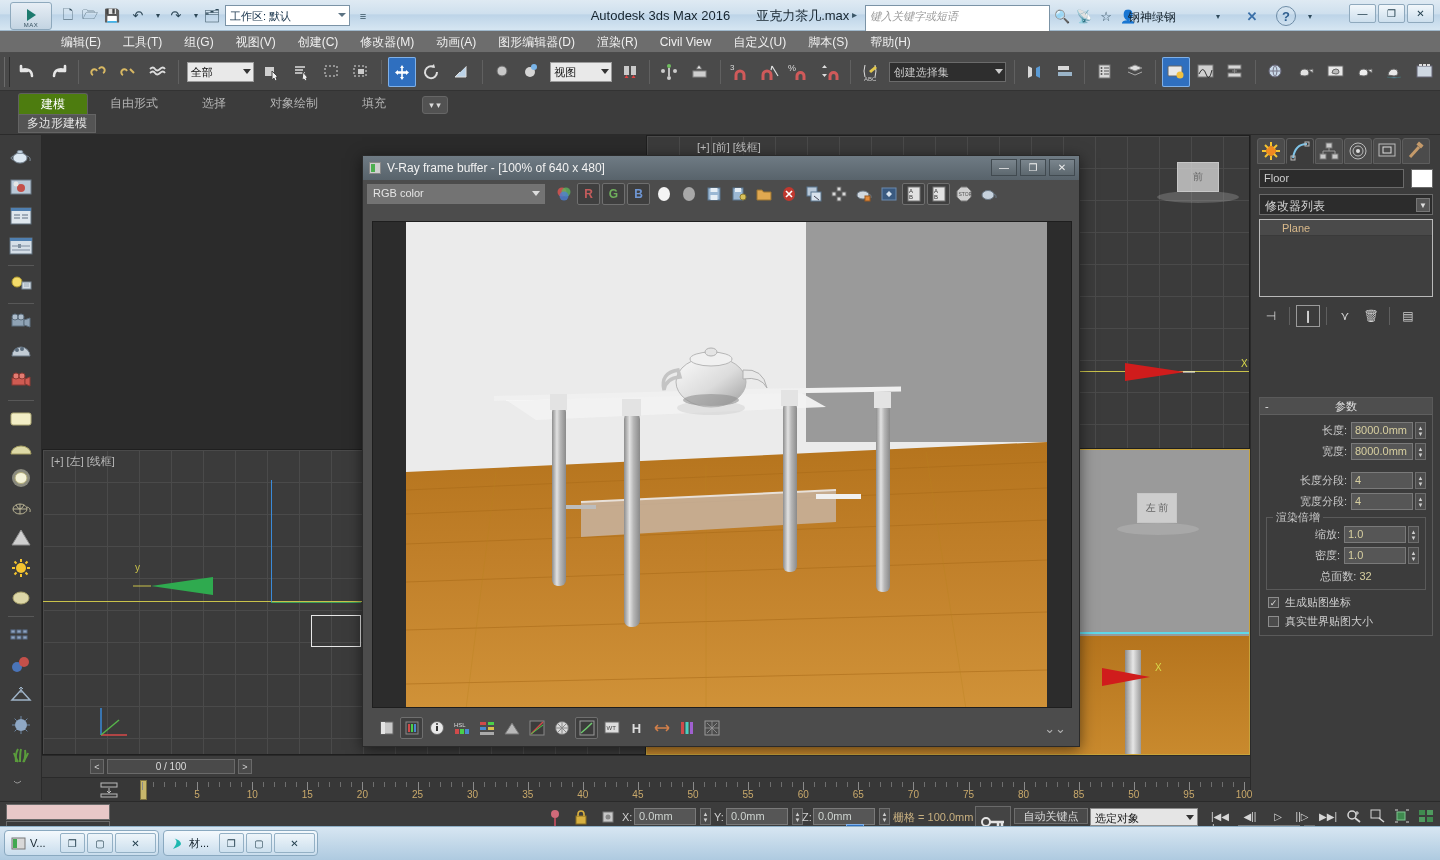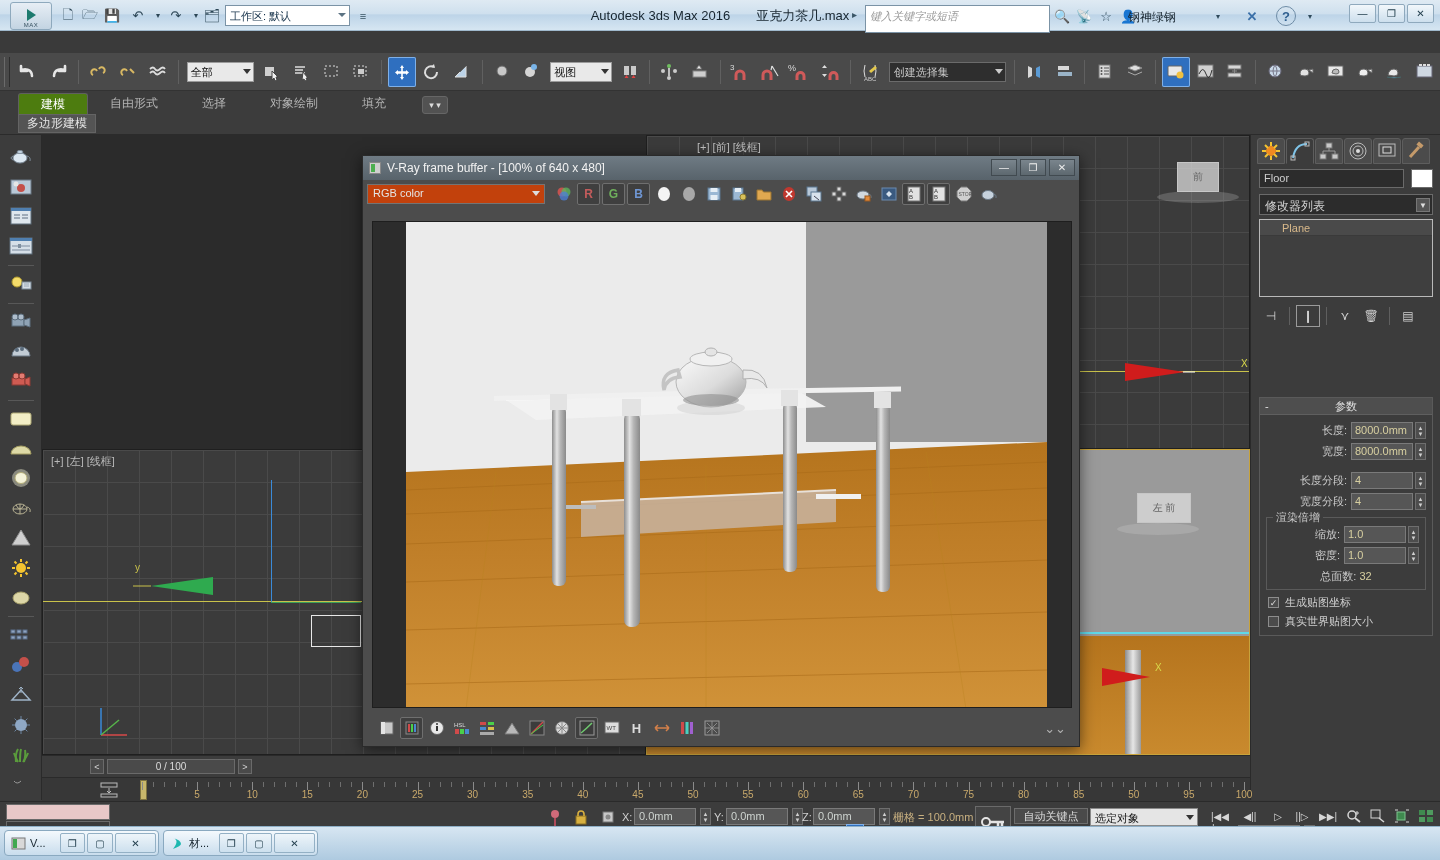--- a/index.html
+++ b/index.html
@@ -205,21 +205,21 @@
     background:linear-gradient(to bottom,#6f7b84,#58636b);
     display:flex; align-items:center; padding-left:6px; color:#f2f2f2; font-size:12px;}
   .vfb-ico { width:12px;height:12px; background:#cfcfcf; border:1px solid #888;
      margin-right:6px; position:relative;}
   .vfb-ico:after{content:'';position:absolute;left:1px;top:1px;width:4px;height:8px;background:#4caf50;}
   .vfb-wbtns { position:absolute; right:4px; top:3px; display:flex; gap:3px;}
   .vfb-wb { width:26px;height:17px; background:linear-gradient(to bottom,#7a858d,#5d686f);
      border:1px solid #414a50; color:#eee; font-size:10px;
      display:flex;align-items:center;justify-content:center; cursor:pointer;}
   .vfb-toolbar{ height:28px; background:#4c4c4c; display:flex; align-items:center; padding:0 4px;}
-  .vfb-combo{ width:178px;height:20px;background:#c2410c;border:1px solid #747474;color:#e4e4e4;
+  .vfb-combo{ width:178px;height:20px;background:#737373;border:1px solid #747474;color:#e4e4e4;
      font-size:11px;padding:2px 0 0 5px;position:relative;margin-right:6px;}
   .vfb-combo .arr{position:absolute;right:4px;top:6px;width:0;height:0;
     border-left:4px solid transparent;border-right:4px solid transparent;border-top:5px solid #ddd;}
   .vtb { width:23px;height:22px; margin:0 1px; display:flex;align-items:center;justify-content:center;
      cursor:pointer; border-radius:2px; font-size:12px;}
   .vtb.boxed{ border:1px solid #6f6f6f; background:#3f3f3f;}
   .vfb-canvas{ position:absolute; left:9px; top:65px; width:700px; height:487px;
      background:#2c2c2c; border:1px solid #1e1e1e; overflow:hidden;}
   .render{ position:absolute; left:33px; top:0px; width:641px; height:487px; overflow:hidden;}
   .vfb-bottom{ position:absolute; left:9px; bottom:6px; width:700px; height:24px;
@@ -326,20 +326,36 @@
     <div class="tbicon" style="left:1242px;color:#3a6fa8;font-weight:bold">✕</div>
     <div class="tbicon" style="left:1276px;color:#2f5f8f;font-weight:bold;border:1px solid #6e8ca6;border-radius:50%">?</div>
     <div class="tbicon" style="left:1300px;font-size:8px">▾</div>
     <div class="winbtns">
       <div class="winbtn">—</div>
       <div class="winbtn">❐</div>
       <div class="winbtn">✕</div>
     </div>
   </div>
 
+  <div class="menubar">
+    <div class="spacer"></div>
+    <div class="mi">编辑(E)</div>
+    <div class="mi">工具(T)</div>
+    <div class="mi">组(G)</div>
+    <div class="mi">视图(V)</div>
+    <div class="mi">创建(C)</div>
+    <div class="mi">修改器(M)</div>
+    <div class="mi">动画(A)</div>
+    <div class="mi">图形编辑器(D)</div>
+    <div class="mi">渲染(R)</div>
+    <div class="mi">Civil View</div>
+    <div class="mi">自定义(U)</div>
+    <div class="mi">脚本(S)</div>
+    <div class="mi">帮助(H)</div>
+  </div>
 
   <div class="maintoolbar">
     <div class="grip"></div>
     <div class="tb">
       <svg width="20" height="18" viewBox="0 0 20 18">
           <path d="M14 13 C14 6 6 5 3 8 M3 8 l0 -5 M3 8 l6 0" stroke="#e6e6e6" stroke-width="2.6" fill="none" stroke-linecap="round"></path>
         </svg>
     </div>
     <div class="tb">
       <svg width="20" height="18" viewBox="0 0 20 18">
@@ -786,21 +802,21 @@
             <path d="M10 45 L28 30" stroke="#56b44a" stroke-width="1.5"></path>
           </svg>
       </div>
       <div class="vplabel">[+] [左] [线框]</div>
     </div>
 
     <div class="vp active" style="left:604px; top:314px; width:604px; height:306px; background:#9a9a9a;">
       <div style="position:absolute;left:0;top:0;width:604px;height:186px;background:#9a9a9a;"></div>
       <div style="position:absolute;left:0;top:186px;width:604px;height:120px;background:linear-gradient(to bottom,#b5741d,#c98a2e);"></div>
       <div style="position:absolute;left:0;top:182px;width:604px;height:2px;background:#5fd8e8;"></div>
-      <div class="viewcube" style="left:490px; top:43px; width:54px;font-family:Liberation Serif, serif;">
+      <div class="viewcube" style="left:490px; top:43px; width:40px;font-family:Liberation Serif, serif;">
         <span>左 前</span>
       </div>
       <div class="cubeshadow" style="left:470px; top:73px;"></div>
       <div style="position:absolute;left:478px;top:200px;width:16px;height:122px;background:linear-gradient(to right,#8c8c8c,#e6e6e6,#9a9a9a);"></div>
       <div style="position:absolute;left:455px;top:216px;">
         <svg width="60" height="22" viewBox="0 0 60 22">
             <path d="M0 2 L48 11 L0 20 z" fill="#d01c1c"></path>
           </svg>
       </div>
       <div style="position:absolute;left:508px;top:212px;color:#d8d84a;font-size:10px">X</div>

